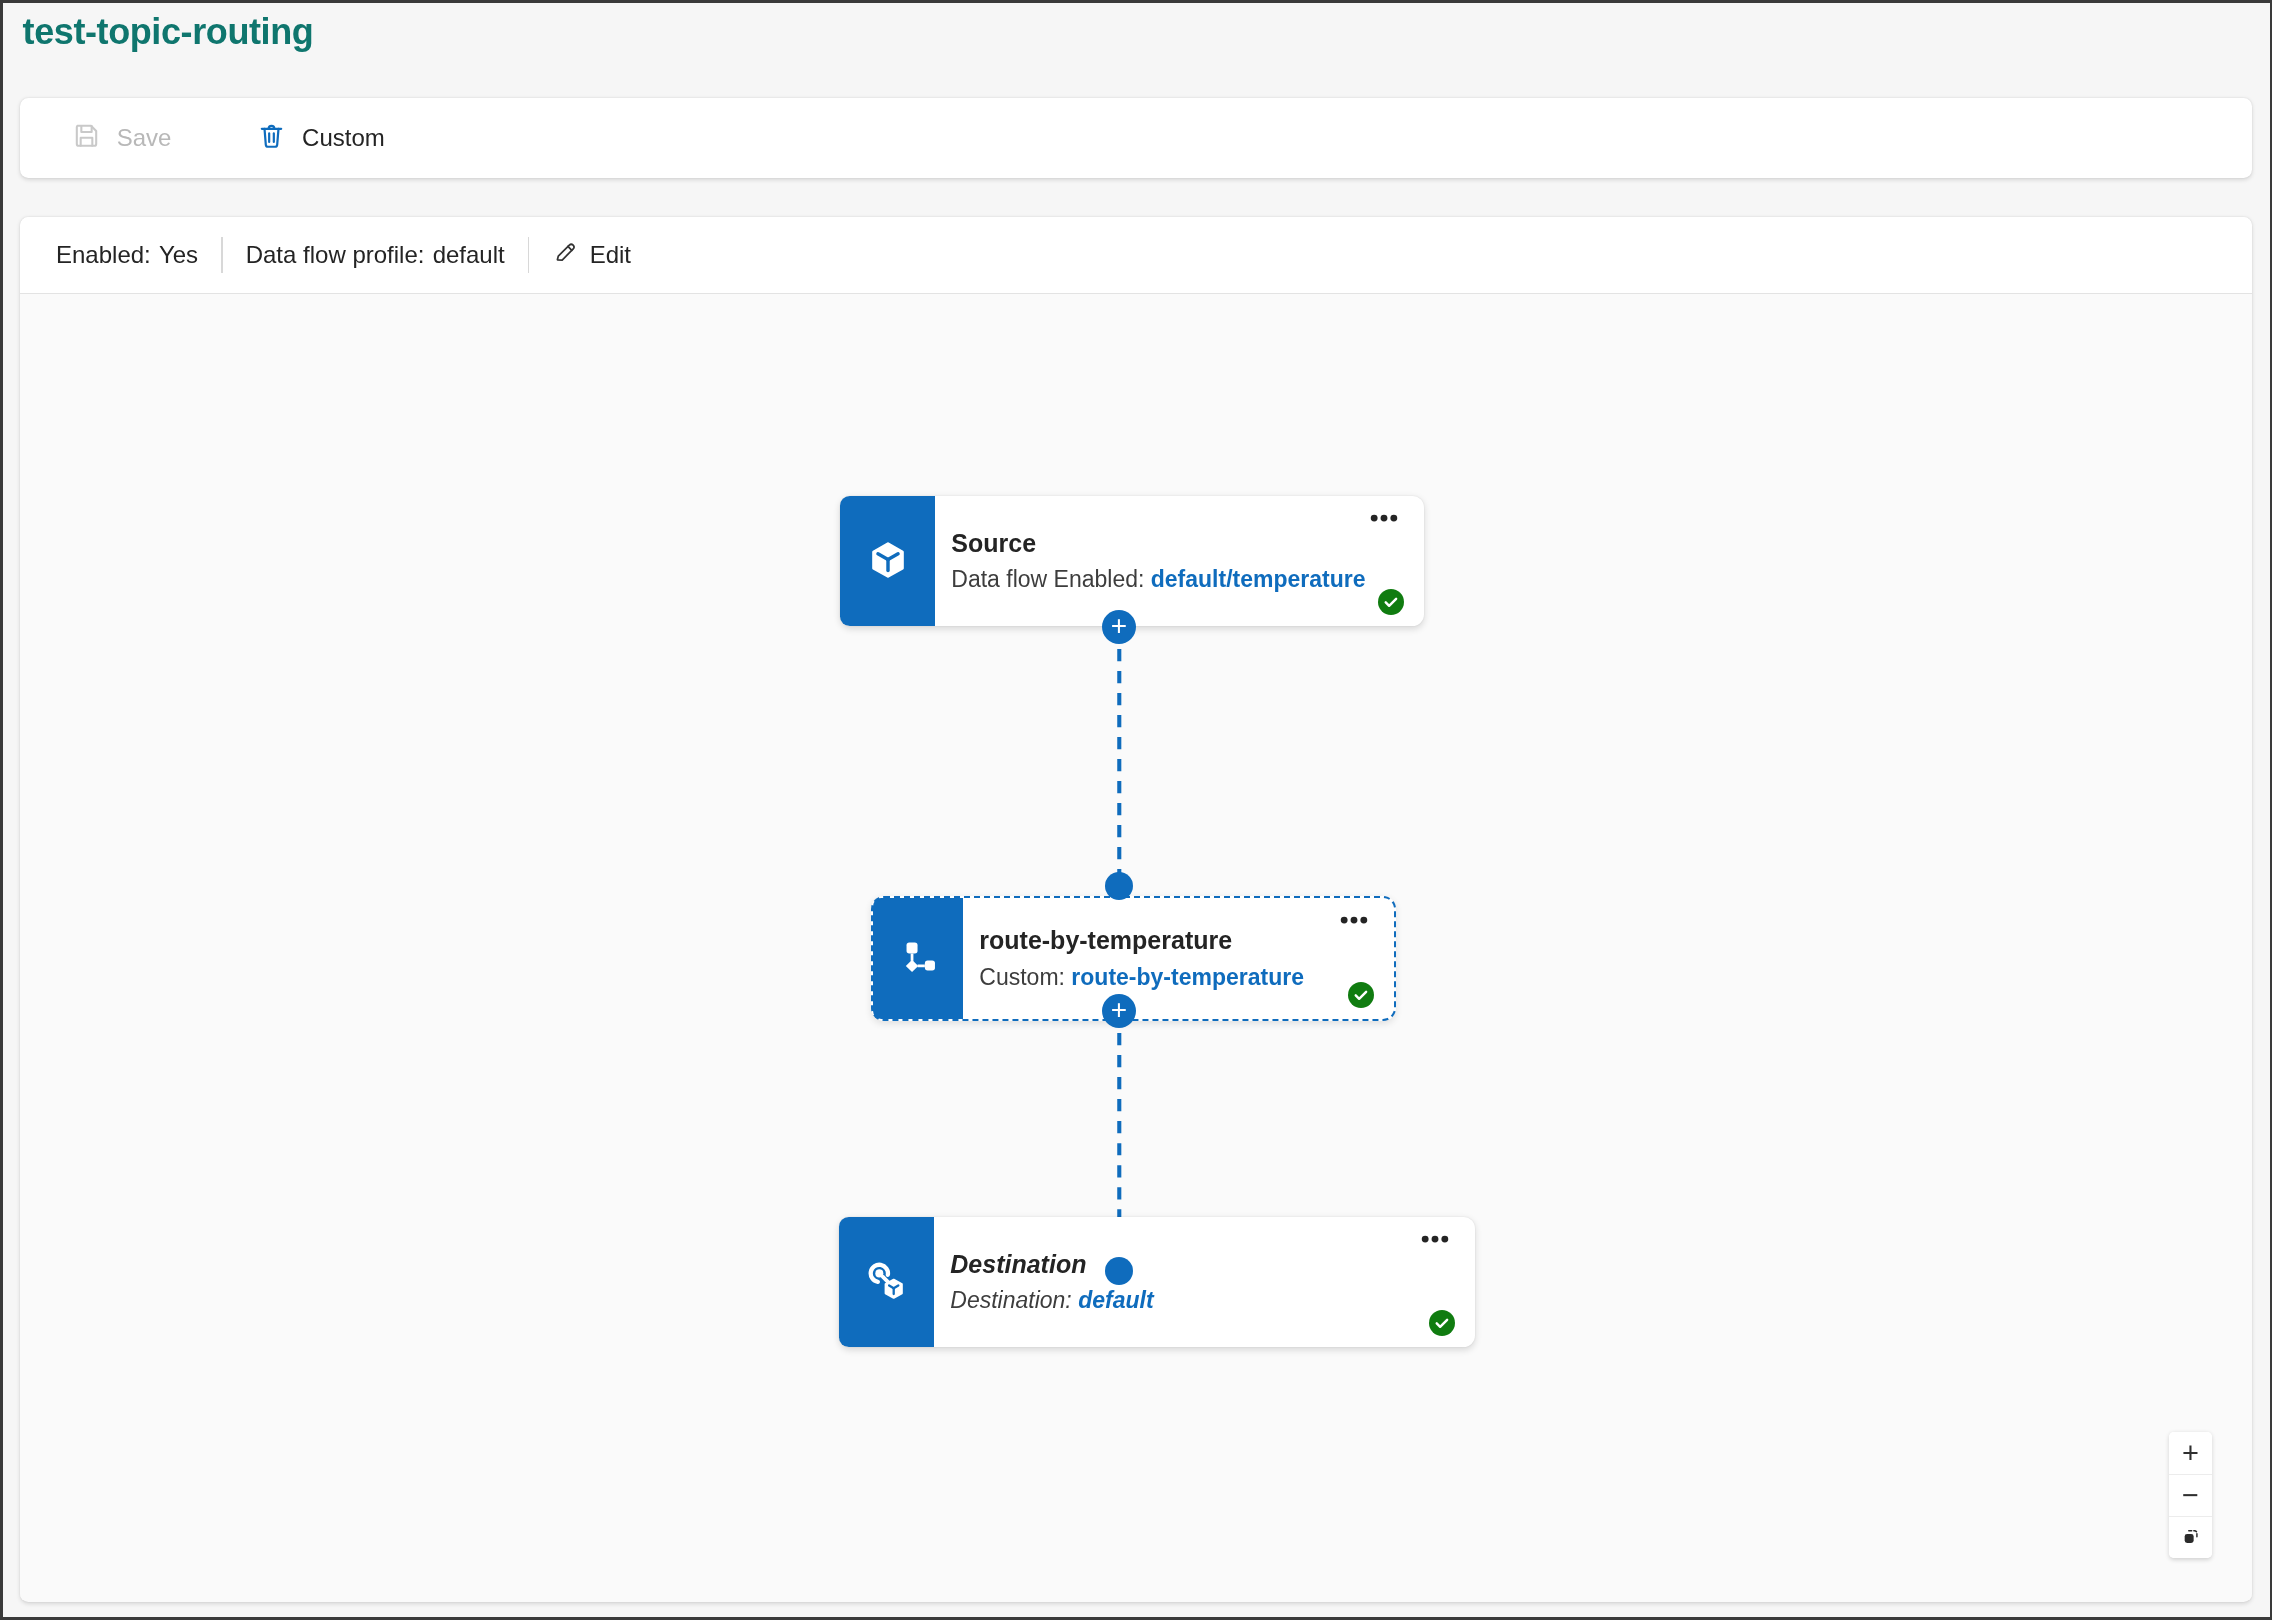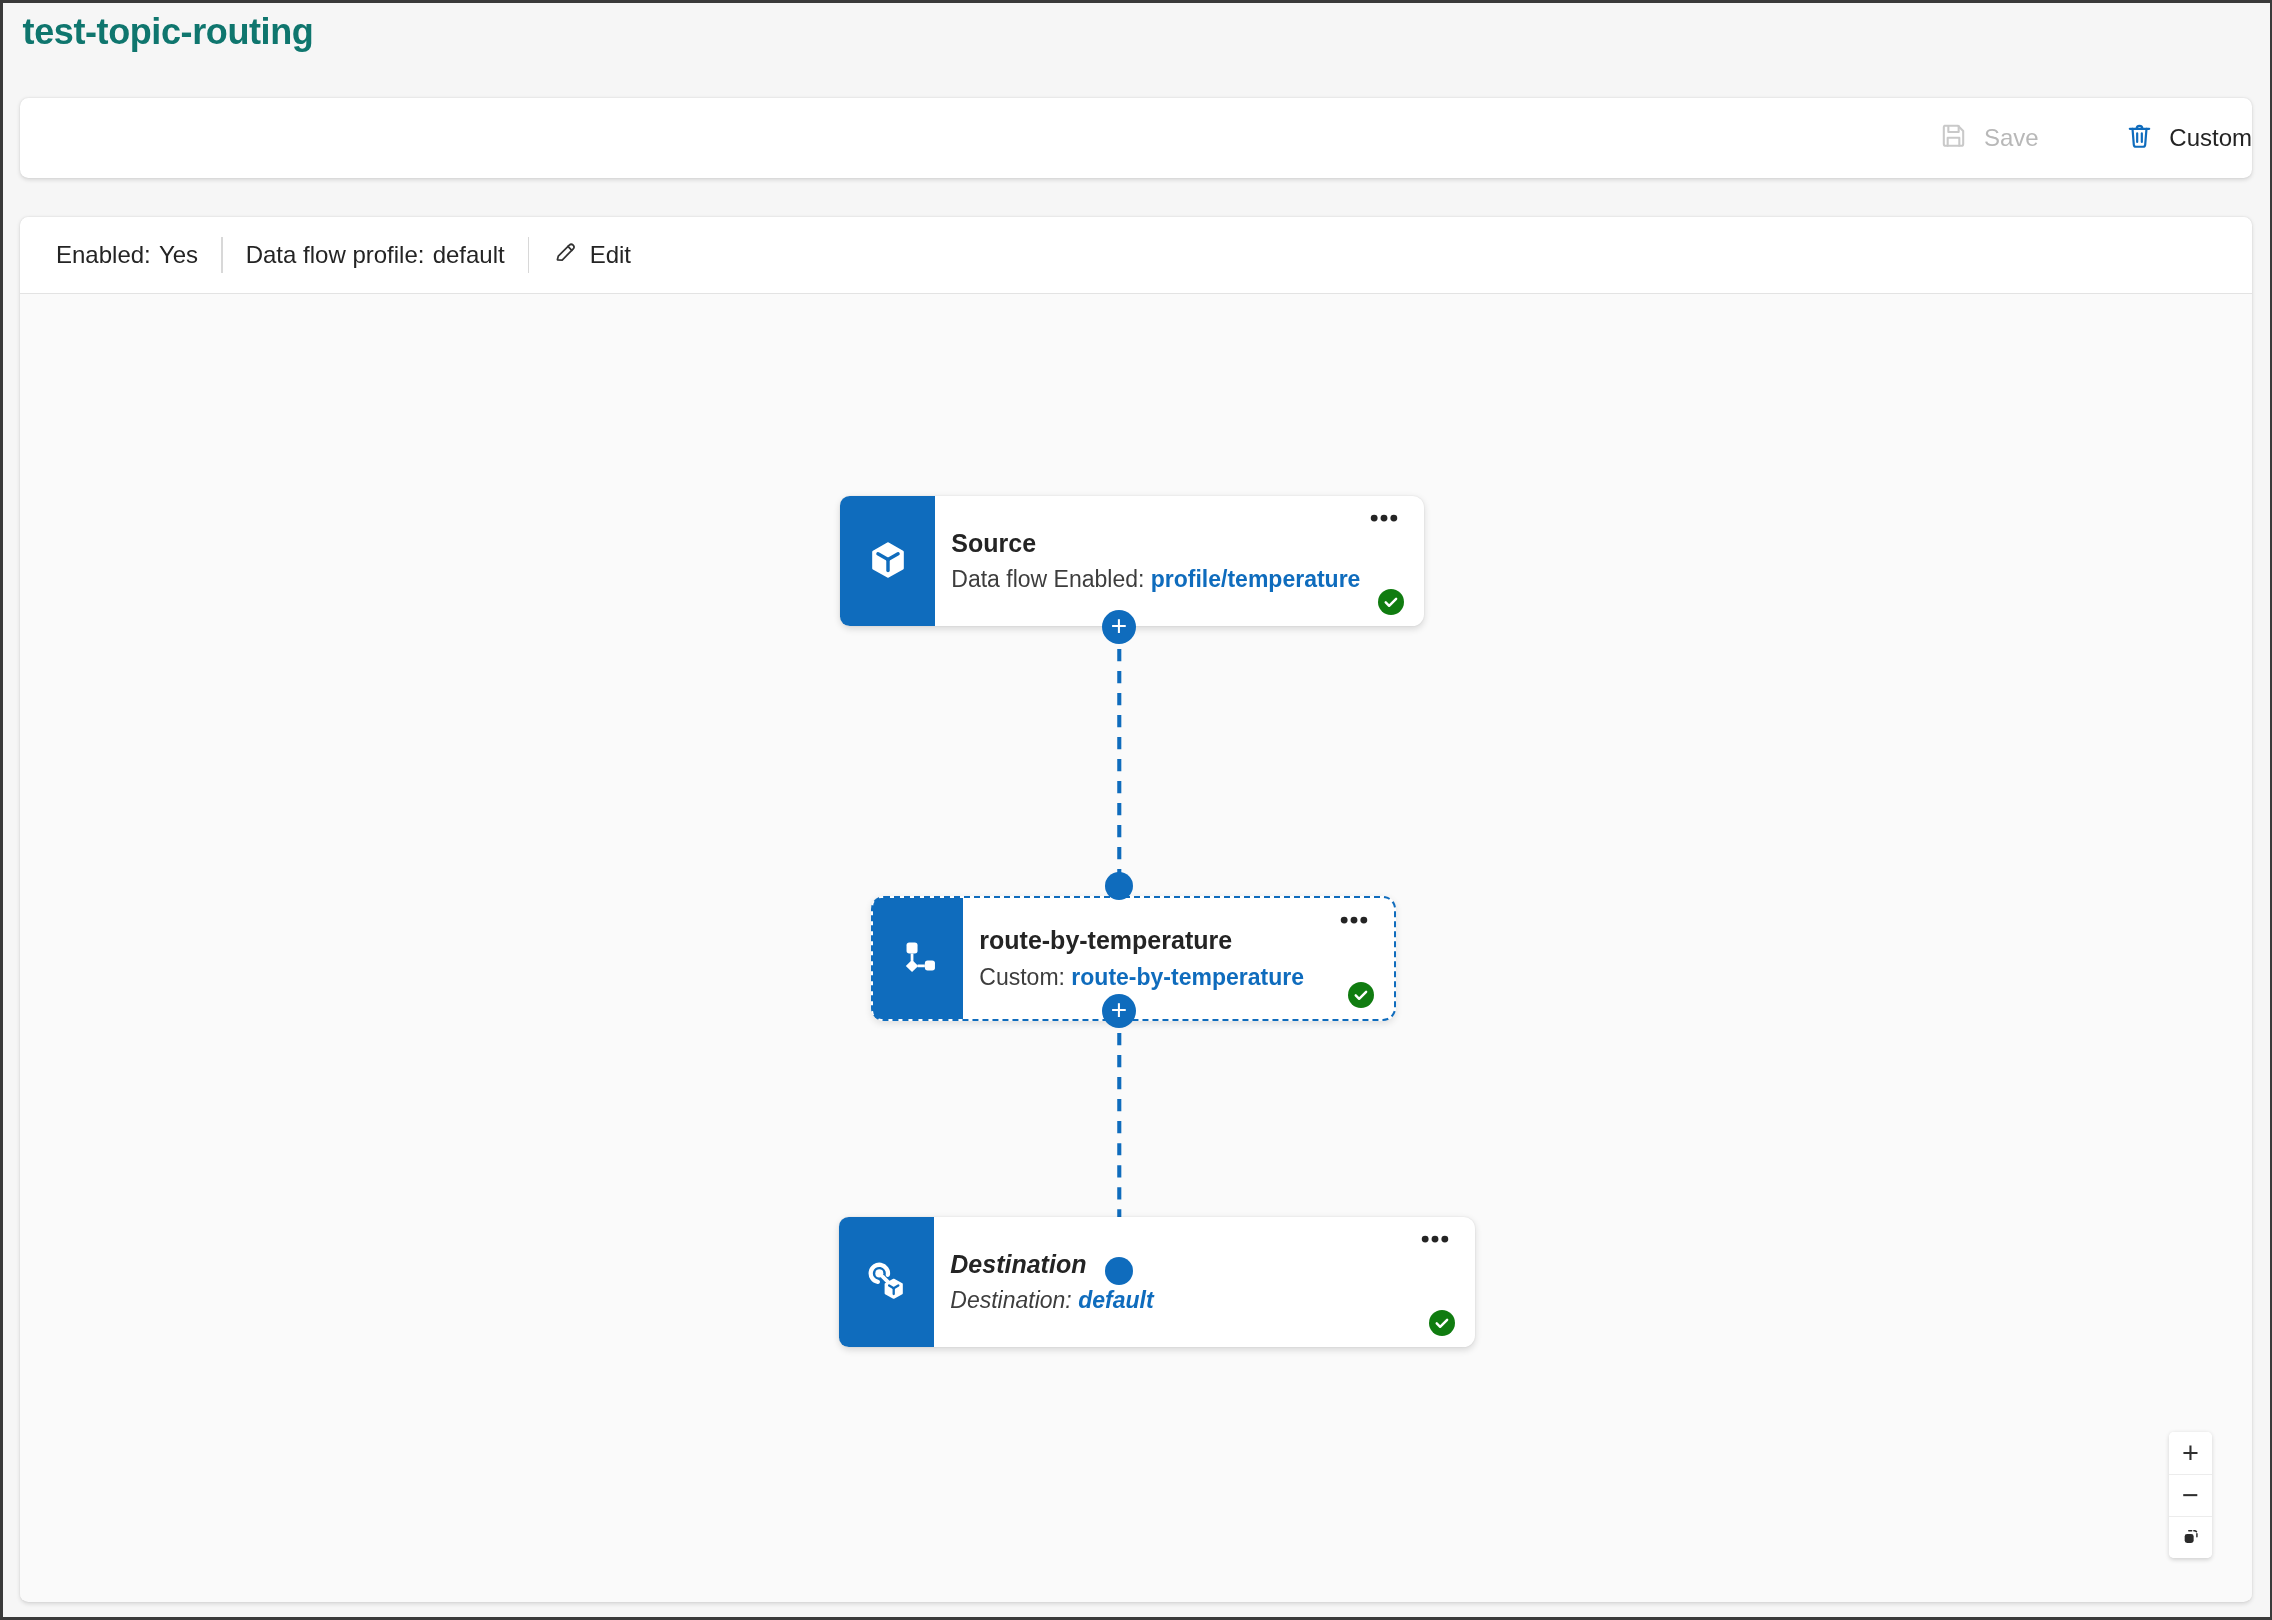--- a/index.html
+++ b/index.html
@@ -12,21 +12,20 @@
     overflow:hidden;
     color:#242424;
   }
   .page-title {
     position:absolute; left:19.6px; top:8.2px;
     font-size:36px; font-weight:700; color:#0f766e; letter-spacing:-0.4px;
   }
   .card {
     position:absolute; background:#fff; border-radius:8.2px;
     box-shadow:0 1.6px 4.1px rgba(0,0,0,.13), 0 0 1.6px rgba(0,0,0,.10);
-    justify-content:flex-end;
   }
   
   .toolbar { left:17px; top:95px; width:2232px; height:80px;
     display:flex; align-items:center; padding-left:51px; }
   .tb-btn { display:flex; align-items:center; gap:14.7px; font-size:24px;
     background:none; border:none; font-family:inherit; cursor:pointer; color:#242424; }
   .tb-btn.disabled { color:#b8b8b8; cursor:default; }
   .tb-btn + .tb-btn { margin-left:85px; }
   
   .main { left:17px; top:214px; width:2232px; height:1385px; background:#fafafa; overflow:hidden; }
@@ -157,21 +156,21 @@
             <path d="M24 22.5 L13.5 16.5"></path>
               <path d="M24 22.5 L34.5 16.5"></path>
               <path d="M24 22.5 V34"></path>
           </g>
         </svg>
       </div>
       <div class="node-body">
         <div class="node-title">Source</div>
         <div class="node-sub">
           <span>Data flow Enabled:</span>
-          <a class="node-link">profile/temperature</a>
+          <a class="node-link">default/temperature</a>
         </div>
         <button class="node-menu">
           <svg width="28" height="8.2" viewBox="0 0 34 10">
               <circle cx="5" cy="5" r="4.2" fill="#242424"></circle>
               <circle cx="17" cy="5" r="4.2" fill="#242424"></circle>
               <circle cx="29" cy="5" r="4.2" fill="#242424"></circle>
             </svg>
         </button>
         <span class="node-check">
           <svg width="26" height="26" viewBox="0 0 32 32">

